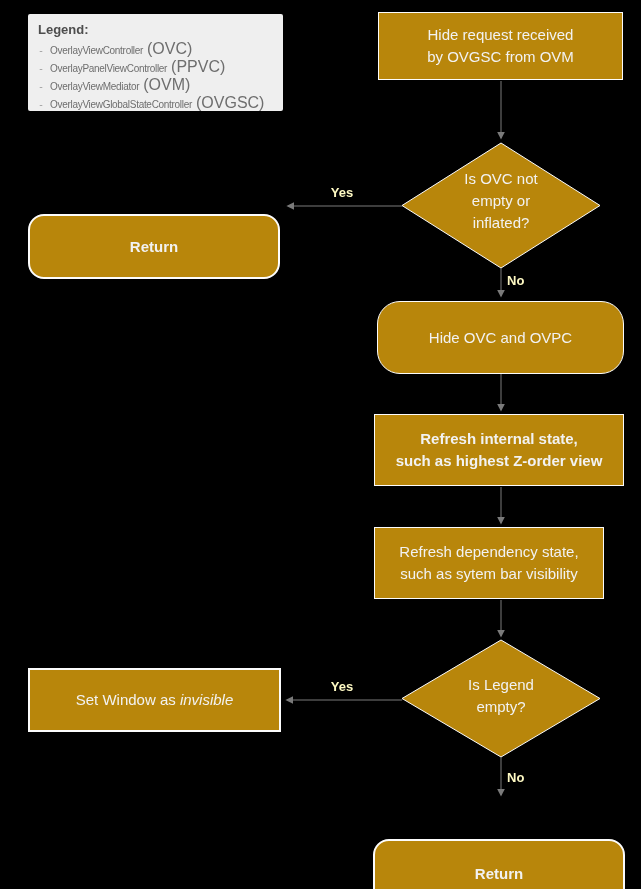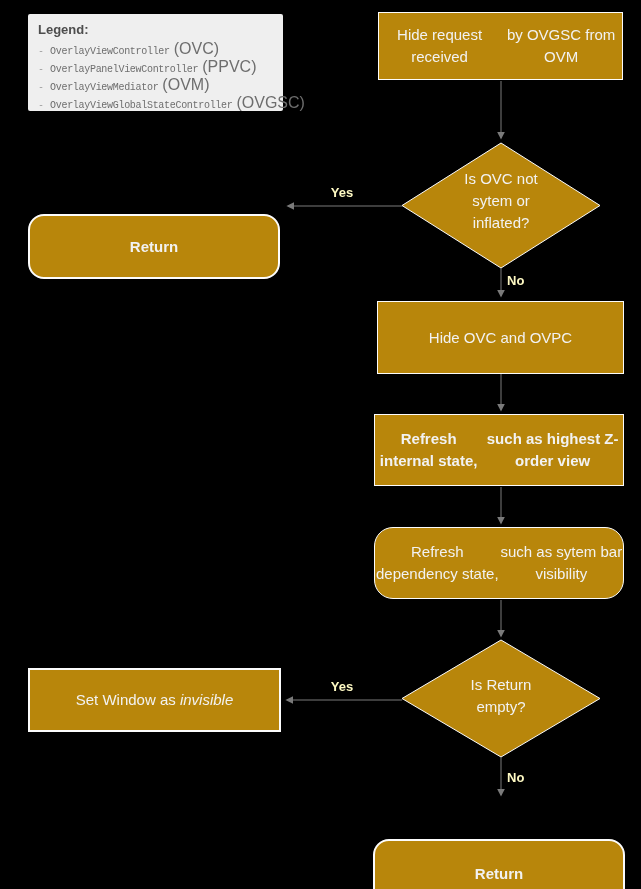--- a/index.html
+++ b/index.html
@@ -22,40 +22,41 @@
   }
 
   
   .node {
     position: absolute;
     box-sizing: border-box;
     background: #B8860B;
     border: 1.5px solid #FCFCFC;
     color: #F2F2F2;
     display: flex;
+    flex-direction: column;
     align-items: center;
     justify-content: center;
     text-align: center;
     font-size: 15px;
     line-height: 1.45;
   }
   .node.rounded {
     border-radius: 16px;
     border-width: 2px;
     font-weight: bold;
     margin-top: 40px;
   }
   .node.bordered {
     border-width: 2px;
   }
   .n-start   { left: 378px; top: 12px;  width: 245px; height: 68px; }
   .n-return1 { left: 28px;  top: 174px; width: 252px; height: 65px; }
-  .n-hideovc { left: 377px; top: 301px; width: 247px; height: 73px; }
+  .n-hideovc { left: 377px; top: 301px; width: 247px; height: 73px; border-radius: 23px; }
   .n-refint  { left: 374px; top: 414px; width: 250px; height: 72px; font-weight: bold; }
-  .n-refdep  { left: 374px; top: 527px; width: 250px; height: 72px; border-radius: 19px; }
+  .n-refdep  { left: 374px; top: 527px; width: 230px; height: 72px; }
   .n-setwin  { left: 28px;  top: 668px; width: 253px; height: 64px; }
   .n-return2 { left: 373px; top: 799px; width: 252px; height: 69px; }
 
   .diamond-label {
     position: absolute;
     color: #F2F2F2;
     display: flex;
     flex-direction: column;
     align-items: center;
     text-align: center;
@@ -102,21 +103,21 @@
     font-size: 10.5px;
     color: #6E6E6E;
   }
   .legend-bullet {
     color: #9F9F9F;
     margin-right: 6px;
     font-family: "DejaVu Sans Mono", monospace;
     font-size: 10px;
   }
   .legend-name {
-    font-family: Liberation Mono, monospace;
+    font-family: Liberation Sans, sans-serif;
     font-size: 10px;
     letter-spacing: -0.3px;
     margin-right: 4px;
   }
   .legend-abbr {
     font-size: 16px;
   }
   em { font-style: italic; text-align: right; }
 </style>
 </head>
@@ -194,26 +195,26 @@
   <div class="node bordered n-setwin">
     <div><span>Set Window as </span><em>invisible</em></div>
   </div>
 
   <div class="node rounded n-return2">
     <div>Return</div>
   </div>
 
   <div class="diamond-label d1-label">
     <div>Is OVC not</div>
-    <div>sytem or</div>
+    <div>empty or</div>
     <div>inflated?</div>
   </div>
 
   <div class="diamond-label d2-label">
-    <div>Is Return</div>
+    <div>Is Legend</div>
     <div>empty?</div>
   </div>
 
   <div class="edge-label e-yes1">Yes</div>
   <div class="edge-label e-no1">No</div>
   <div class="edge-label e-yes2">Yes</div>
   <div class="edge-label e-no2">No</div>
 
 </div>
 

